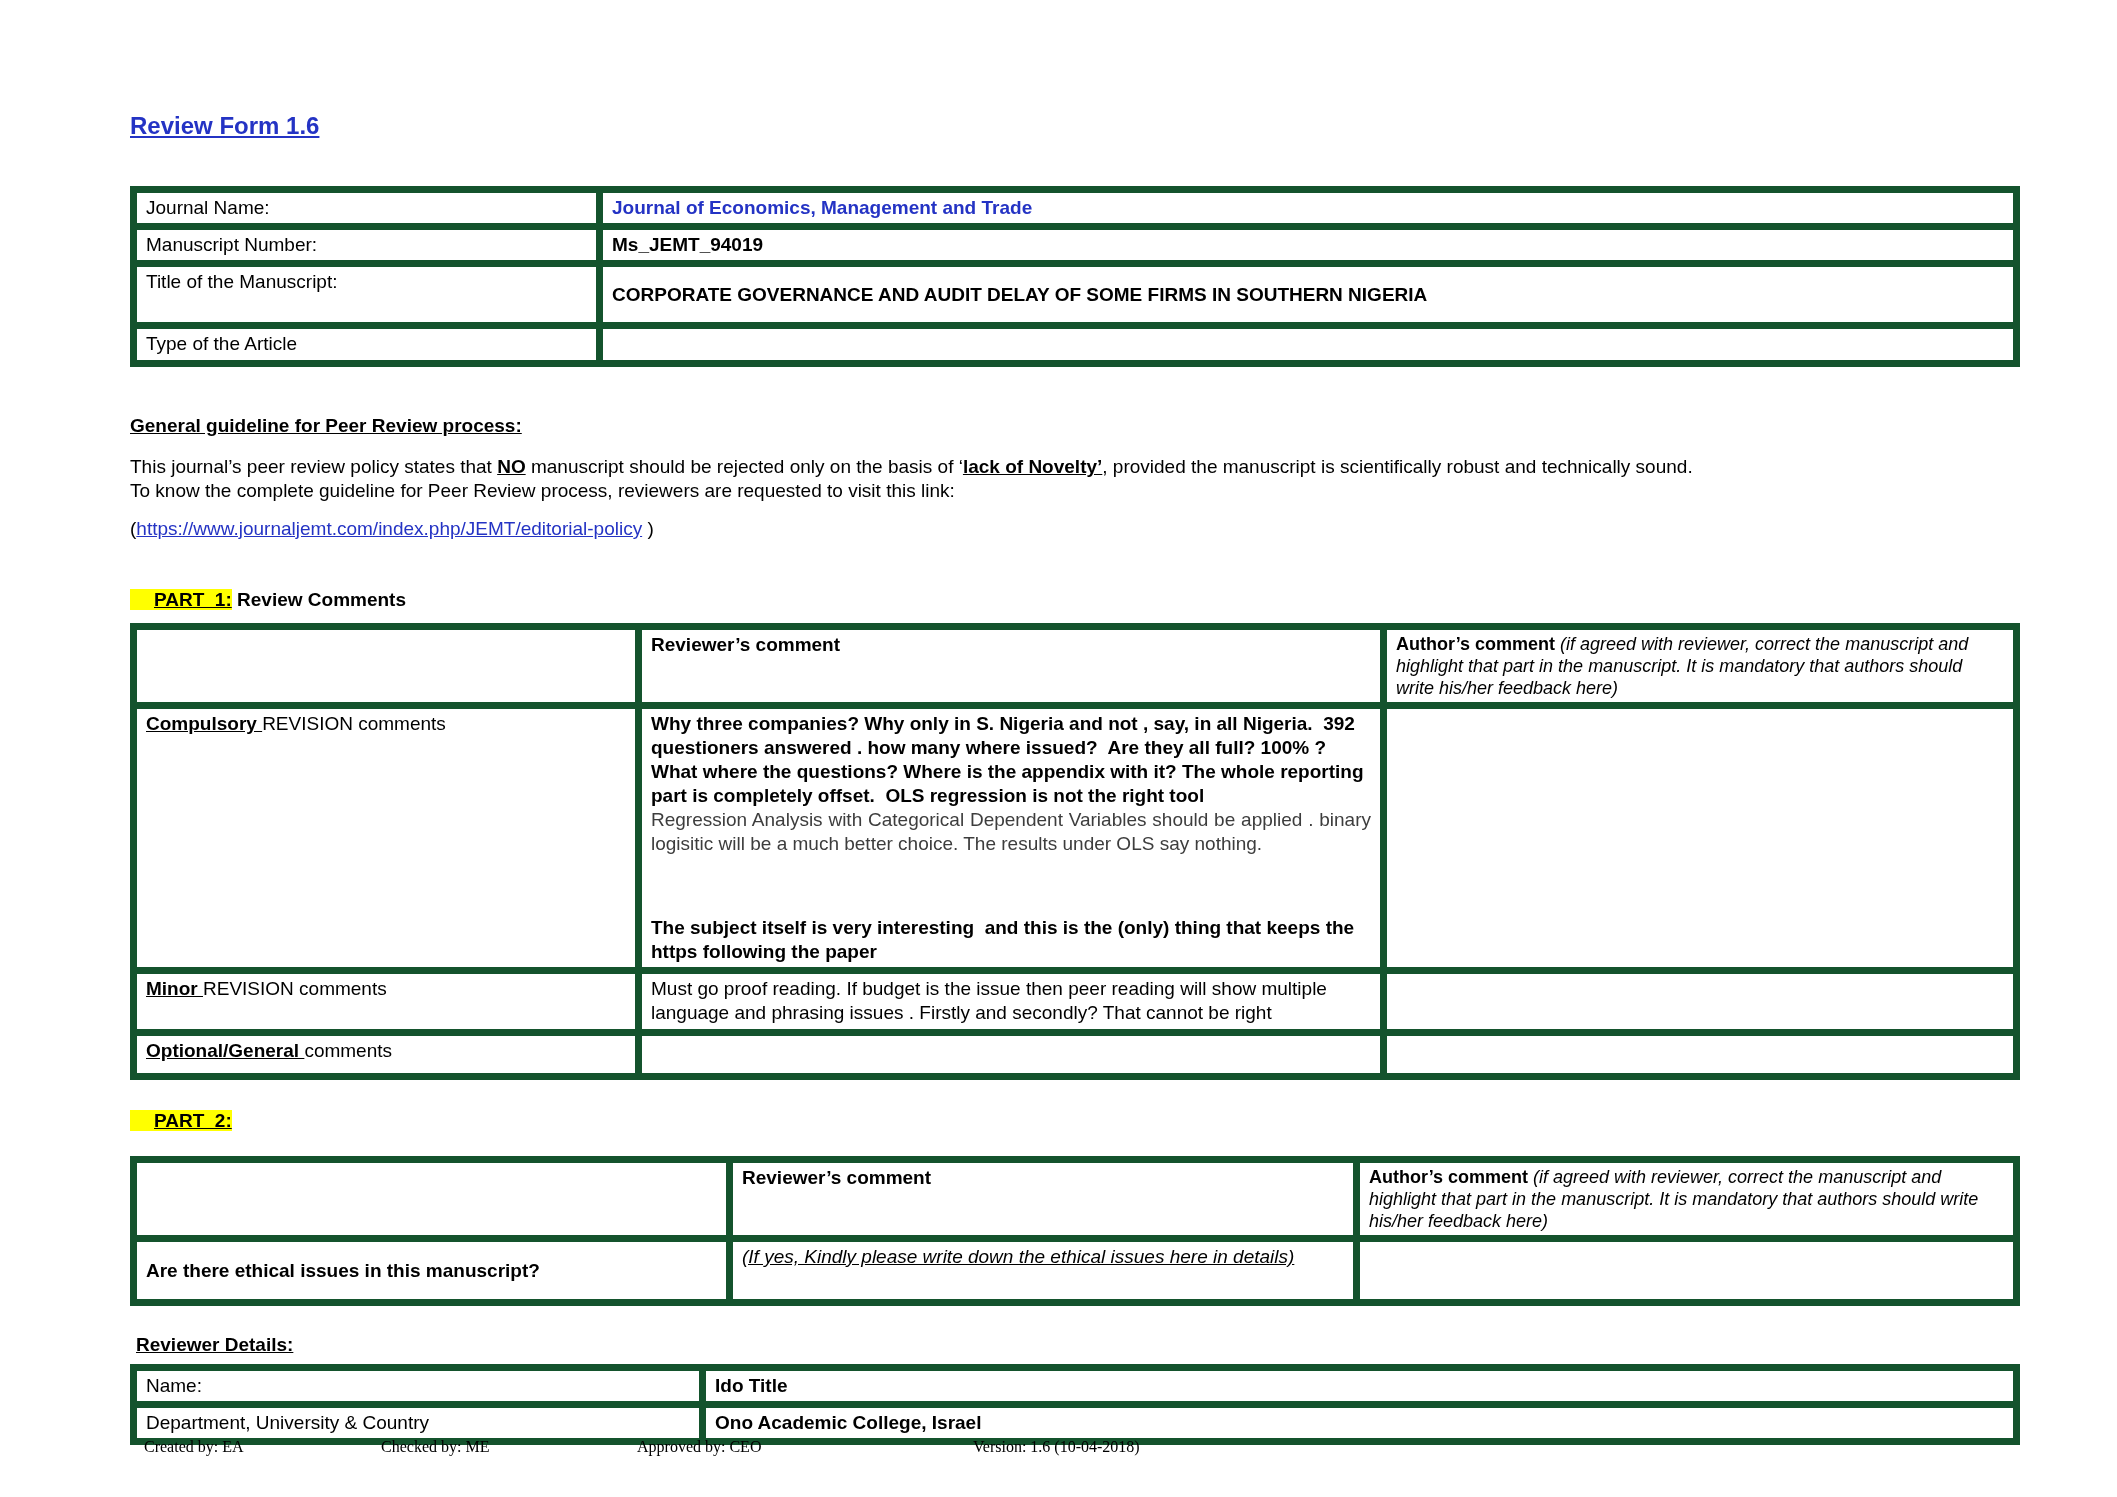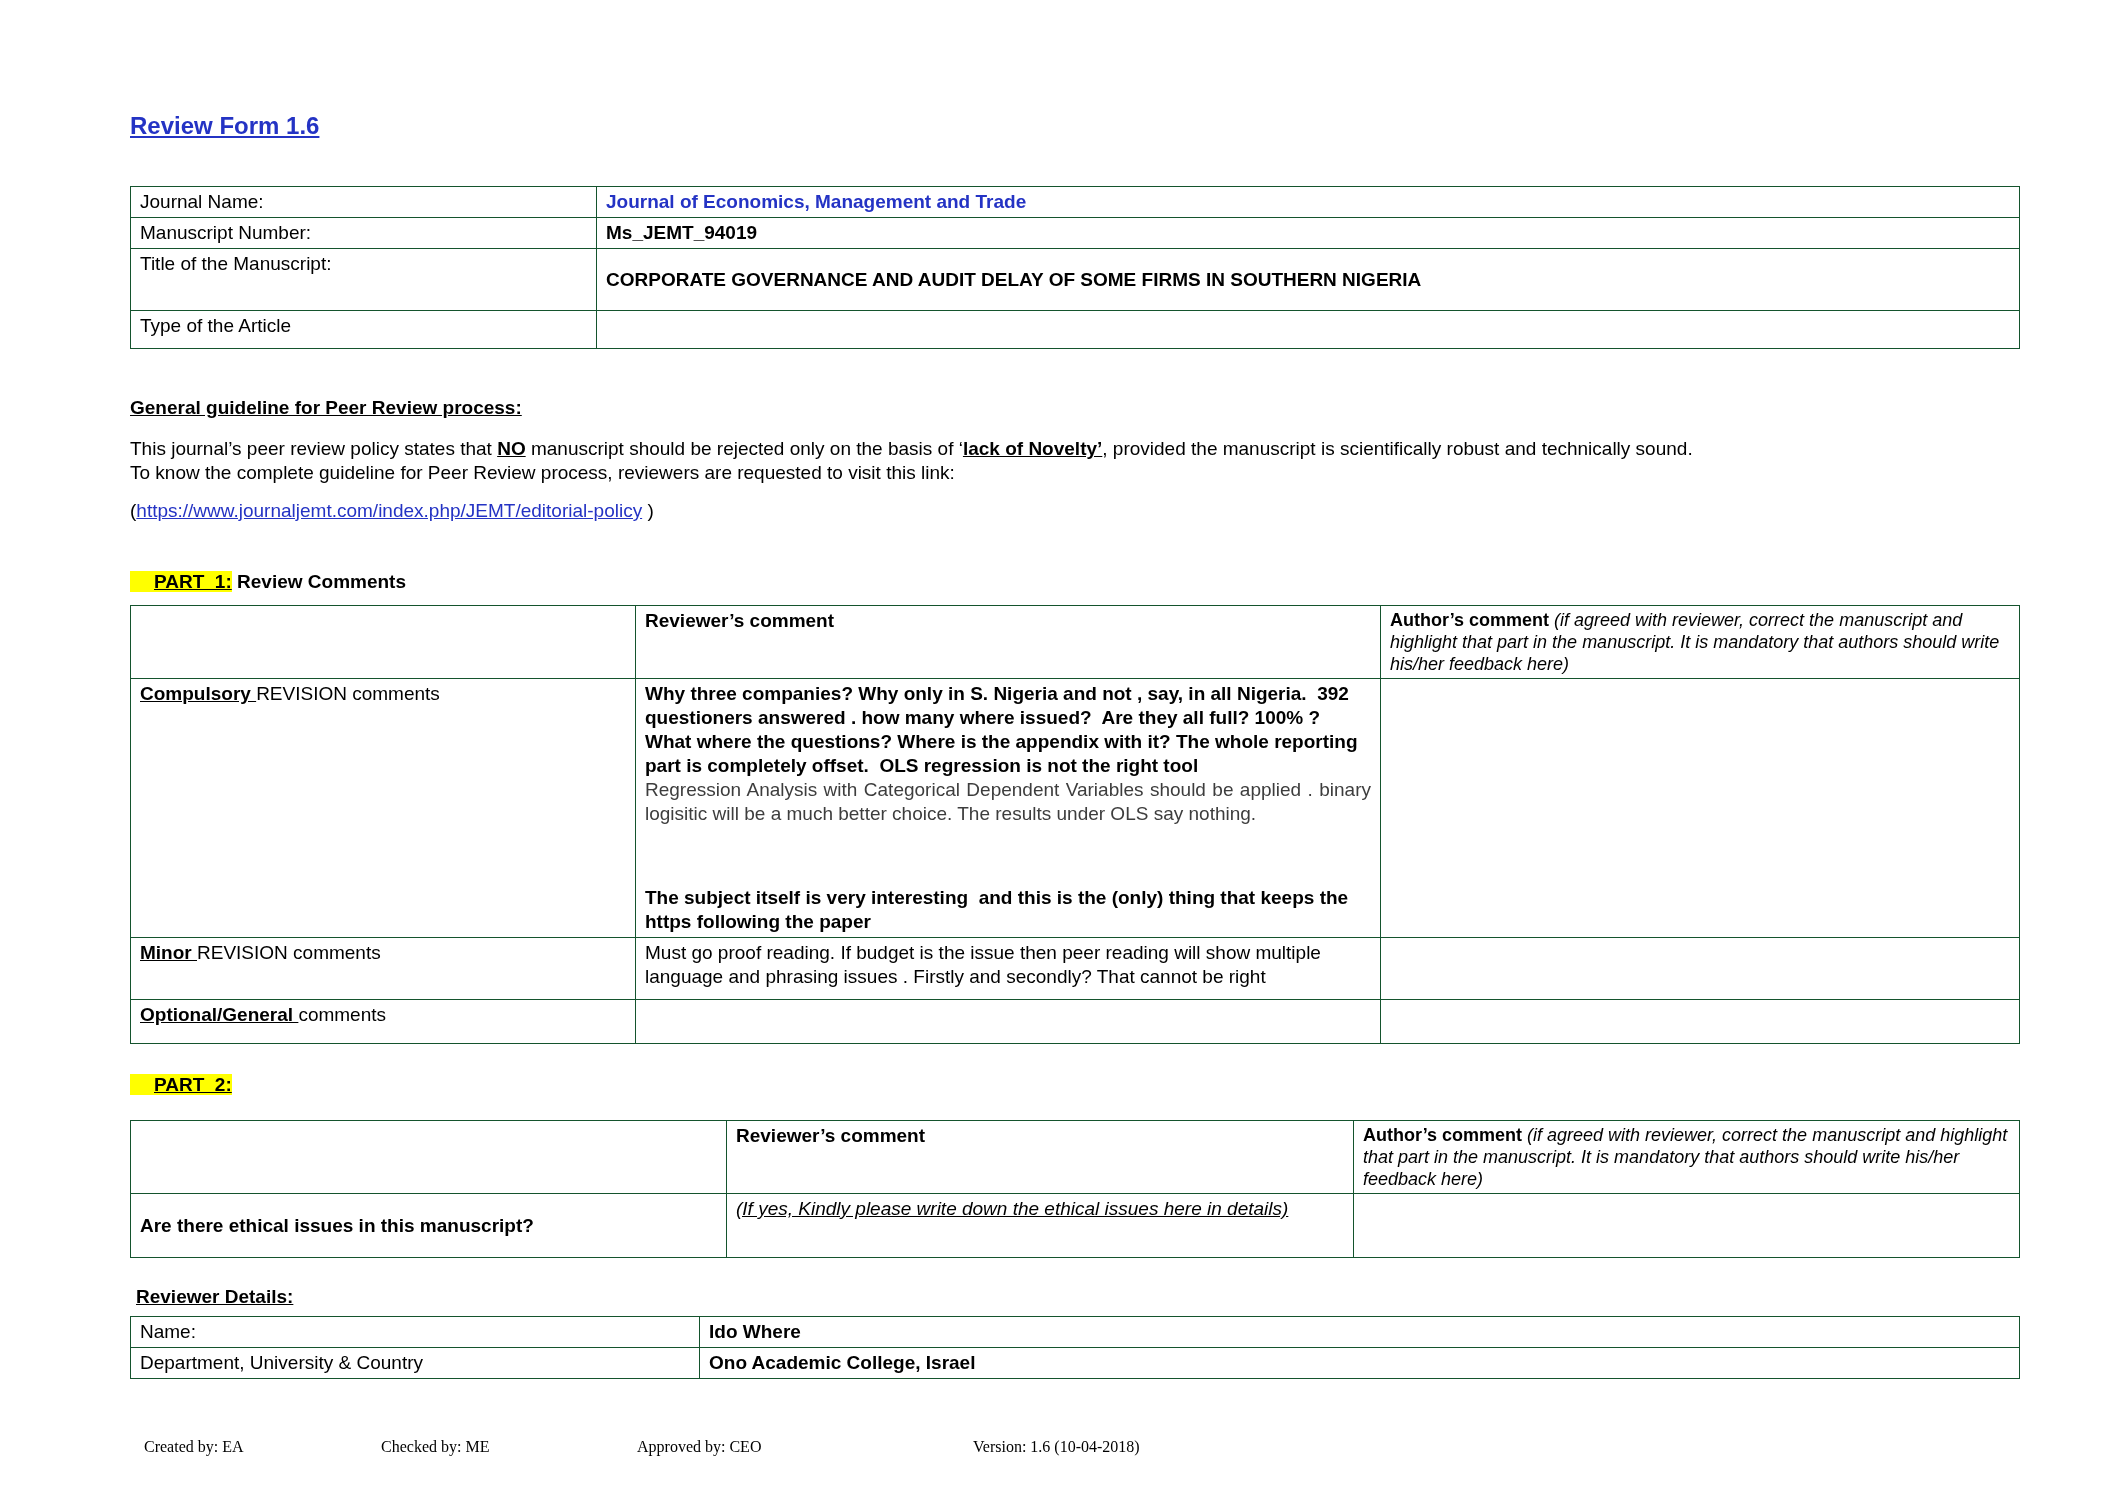--- a/index.html
+++ b/index.html
@@ -16,21 +16,21 @@
   .u { text-decoration: underline; }
   .pre { white-space: pre-wrap; }
   .blue { color: #2433c4; }
   .hl { background: #ffff00; padding-left: 24px; }
   .muted { color: #3d3d3d; }
   .just { text-align: justify; }
 
   .doc-title { margin: 0; font-size: 24px; font-weight: bold; text-decoration: underline; color: #2433c4; }
 
   table.tbl { border-collapse: collapse; width: 1890px; table-layout: fixed; }
-  table.tbl td { border: 1px solid #14532d; padding: 3px 9px; vertical-align: top; font-size: 19px; line-height: 24px; }
+  table.tbl td { border: 7px solid #14532d; padding: 3px 9px; vertical-align: top; font-size: 19px; line-height: 24px; }
 
   .header-tbl { margin-top: 46px; }
   .header-tbl td.h30 { height: 30px; }
   .header-tbl td.h62 { height: 62px; }
   .header-tbl td.h38 { height: 38px; }
   .header-tbl td.vmid { vertical-align: middle; }
 
   .guideline-heading { margin-top: 48px; font-weight: bold; text-decoration: underline; }
   .guideline-para { margin-top: 18px; line-height: 24px; }
   .link-line { margin-top: 14px; line-height: 24px; }
@@ -163,21 +163,21 @@
     <div class="reviewer-heading">Reviewer Details:</div>
 
     <table class="tbl reviewer-tbl">
       <colgroup>
           <col style="width:569px">
           <col>
         </colgroup>
       <tbody>
           <tr>
         <td>Name:</td>
-        <td class="b">Ido Where</td>
+        <td class="b">Ido Title</td>
       </tr>
       <tr>
         <td>Department, University &amp; Country</td>
         <td class="b">Ono Academic College, Israel</td>
       </tr>
     </tbody>
       </table>
 
   </div>
 

